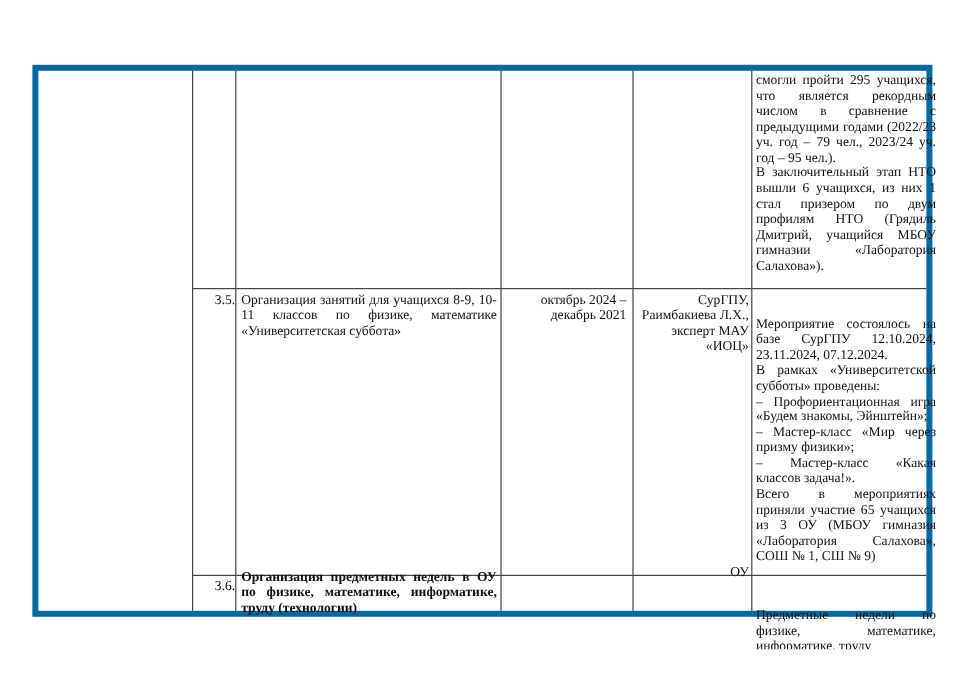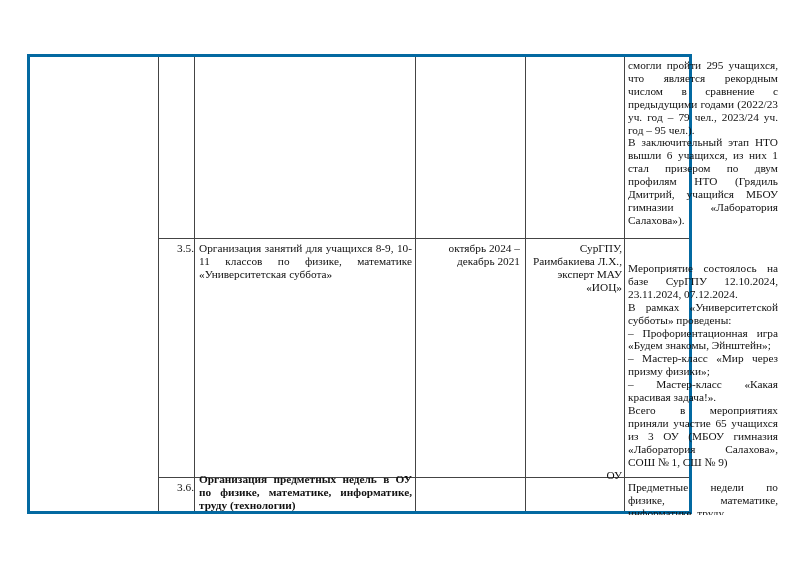--- a/index.html
+++ b/index.html
@@ -1,19 +1,19 @@
 <!DOCTYPE html>
 <html><head>
 <meta charset="utf-8">
 <style>
   html, body { margin: 0; padding: 0; background: #ffffff; }
   body { width: 800px; height: 566px; position: relative; overflow: hidden;
          font-family: "Liberation Serif", serif; color: #111; }
-  .tbl { position: absolute; left: 27px; top: 54px; width: 665px; height: 460px;
-         border: 3px solid #0369a1; box-sizing: border-box; }
+  .tbl { position: absolute; left: 27px; top: 54px; width: 750px; height: 460px;
+         border: 5px solid #0369a1; box-sizing: border-box; }
   .vline { position: absolute; top: 0; bottom: 0; width: 1px; background: #444; }
   .hline { position: absolute; height: 1px; background: #444; }
   .cell { position: absolute; font-size: 11.3px; line-height: 12.9px; box-sizing: border-box; }
   .just { text-align: justify; text-align-last: left; }
   .center { text-align: right; }
   .p { margin: 0; }
 </style>
 </head>
 <body>
 
@@ -35,23 +35,23 @@
 
   <div class="cell center" style="left:129px; top:185px; width:35px;">3.5.</div>
   <div class="cell just" style="left:169px; top:185px; width:213px;">Организация занятий для учащихся 8-9, 10-11 классов по физике, математике «Университетская суббота»</div>
   <div class="cell center" style="left:390px; top:185px; width:100px;">октябрь 2024 – декабрь 2021</div>
   <div class="cell center" style="left:498px; top:185px; width:94px;">СурГПУ, Раимбакиева Л.Х., эксперт МАУ «ИОЦ»</div>
   <div class="cell just" style="left:598px; top:185px; width:150px;margin-top:20px;">
     <p class="p">Мероприятие состоялось на базе СурГПУ 12.10.2024, 23.11.2024, 07.12.2024.</p>
     <p class="p">В рамках «Университетской субботы» проведены:</p>
     <p class="p">– Профориентационная игра «Будем знакомы, Эйнштейн»;</p>
     <p class="p">– Мастер-класс «Мир через призму физики»;</p>
-    <p class="p">– Мастер-класс «Какая красивая задача!».</p>
+    <p class="p">– Мастер-класс «Какая классов задача!».</p>
     <p class="p">Всего в мероприятиях приняли участие 65 учащихся из 3 ОУ (МБОУ гимназия «Лаборатория Салахова», СОШ № 1, СШ № 9)</p>
   </div>
 
   <div class="cell center" style="left:129px; top:424px; width:35px;">3.6.</div>
   <div class="cell just" style="left:169px; top:416px; width:213px;font-weight:bold;">Организация предметных недель в ОУ по физике, математике, информатике, труду (технологии)</div>
   <div class="cell center" style="left:498px; top:412px; width:94px;">ОУ</div>
-  <div class="cell just" style="left:598px; top:424px; width:150px; height:34px; overflow:hidden;">
+  <div class="cell just" style="left:598px; top:448px; width:150px; height:34px; overflow:hidden;">
     <p class="p">Предметные недели по физике, математике, информатике, труду</p>
   </div>
 </div>
 
 </body></html>

